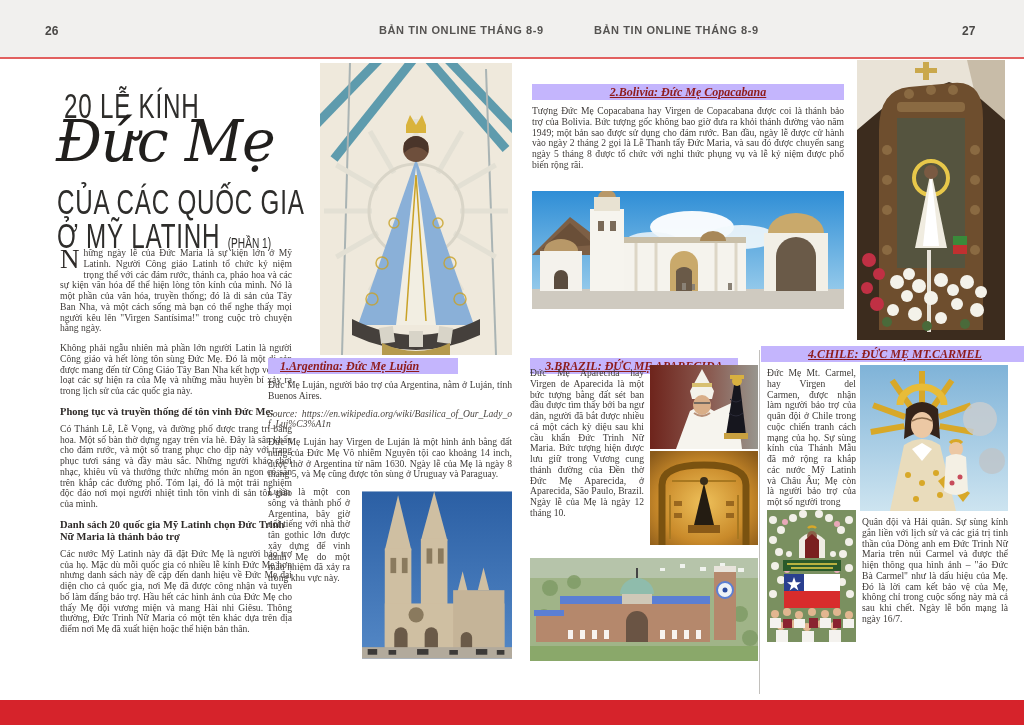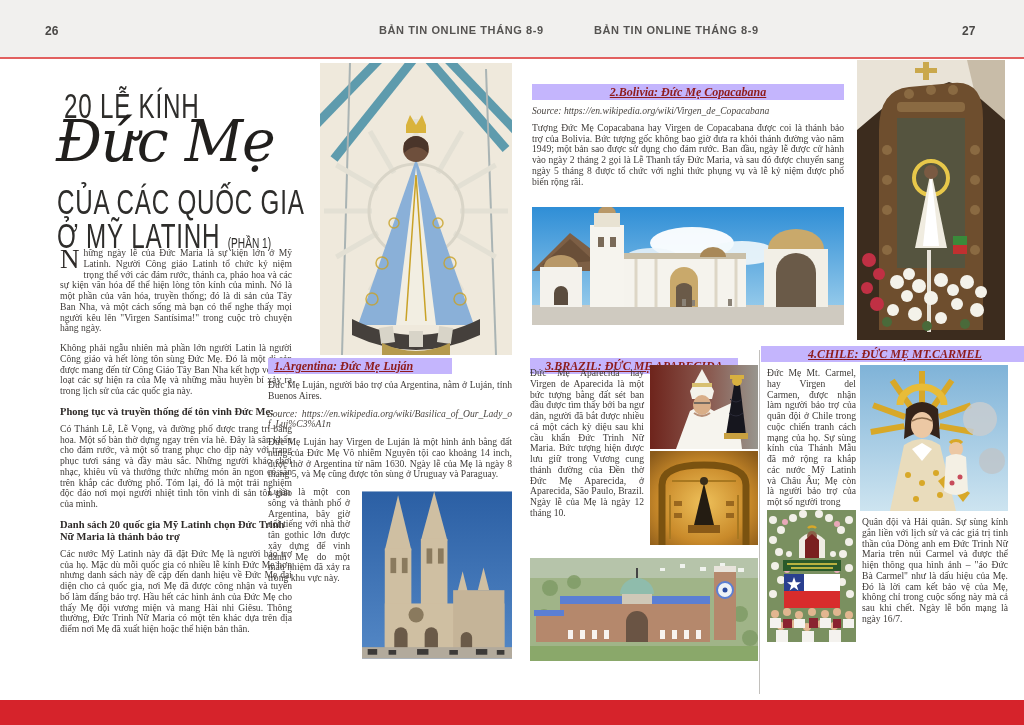--- a/index.html
+++ b/index.html
@@ -111,21 +111,21 @@
     <div class="abs" style="left:20px;top:190px;width:232px;">
       <p class="bt"><span class="dropcap">N</span><span>hững ngày lễ của Đức Maria là sự kiện lớn ở Mỹ Latinh. Người Công giáo Latinh tổ chức kỷ niệm trọng thể với các đám rước, thánh ca, pháo hoa và các sự kiện văn hóa để thể hiện lòng tôn kính của mình. Nó là một phần của văn hóa, truyền thống; đó là di sản của Tây Ban Nha, và một cách sống mà bạn có thể nghe thấy mọi người kêu lên "Virgen Santísima!" trong cuộc trò chuyện hằng ngày.</span></p>
       <p class="bt">Không phải ngẫu nhiên mà phần lớn người Latin là người Công giáo và hết lòng tôn sùng Đức Mẹ. Đó là một di sản được mang đến từ Công Giáo Tây Ban Nha kết hợp với một loạt các sự hiện ra của Mẹ và những mầu huyền bí xảy ra trong lịch sử của các quốc gia này.</p>
       <p class="bh">Phong tục và truyền thống để tôn vinh Đức Mẹ:</p>
       <p class="bt">Có Thánh Lễ, Lễ Vọng, và đường phố được trang trí bằng hoa. Một số bàn thờ dựng ngay trên vỉa hè. Đây là sân khấu cho đám rước, và một số trang phục cho dịp này với trang phục tươi sáng và đầy màu sắc. Những người khác chơi nhạc, khiêu vũ và thưởng thức những món ăn ngon có sẵn trên khắp các đường phố. Tóm lại, đó là một trải nghiệm độc đáo nơi mọi người nhiệt tình tôn vinh di sản tôn giáo của mình.</p>
       <p class="bh">Danh sách 20 quốc gia Mỹ Latinh chọn Đức Trinh Nữ Maria là thánh bảo trợ</p>
       <p class="bt">Các nước Mỹ Latinh này đã đặt Đức Mẹ là người bảo trợ của họ. Mặc dù mỗi quốc gia có nhiều lễ kính Đức Mẹ hơn nhưng danh sách này đề cập đến danh hiệu về Đức Mẹ đại diện cho cả quốc gia, nơi Mẹ đã được công nhận và tuyên bố làm đấng bảo trợ. Hầu hết các hình ảnh của Đức Mẹ cho thấy Mẹ đội vương miện và mang Hài nhi Giêsu. Thông thường, Đức Trinh Nữ Maria có một tên khác dựa trên địa điểm nơi Mẹ đã xuất hiện hoặc thể hiện bản thân.</p>
     </div>
 
     <div class="abs" style="left:228px;top:300px;width:244px;">
-      <span class="sh" style="width:178px;padding-left:6px;">1.Argentina: Đức Mẹ Luján</span>
+      <span class="sh" style="width:178px;padding-left:12px;">1.Argentina: Đức Mẹ Luján</span>
       <p class="bt" style="margin-bottom:7px;">Đức Mẹ Luján, người bảo trợ của Argentina, nằm ở Luján, tỉnh Buenos Aires.</p>
       <p class="bt src" style="margin-bottom:7px;">Source: https://en.wikipedia.org/wiki/Basilica_of_Our_Lady_of_Luj%C3%A1n</p>
       <p class="bt" style="margin-bottom:7px;">Đức Mẹ Luján hay Virgen de Luján là một hình ảnh bằng đất nung của Đức Mẹ Vô nhiễm Nguyên tội cao khoảng 14 inch, được thờ ở Argentina từ năm 1630. Ngày lễ của Mẹ là ngày 8 tháng 5, và Mẹ cũng được tôn sùng ở Uruguay và Paraguay.</p>
       <div class="flexrow">
         <p class="bt" style="width:82px;flex:none;">Luján là một con sông và thành phố ở Argentina, bây giờ nổi tiếng với nhà thờ tân gothic lớn được xây dựng để vinh danh Mẹ do một mầu nhiệm đã xảy ra trong khu vực này.</p>
         <svg class="photo" width="158" height="176" viewBox="0 0 158 176">
           <defs>
               <linearGradient id="sky1" x1="0" y1="0" x2="0" y2="1">
             <stop offset="0" stop-color="#2b5fa4"></stop>
                 <stop offset="1" stop-color="#5488c6"></stop>
@@ -165,21 +165,20 @@
           </g>
         </svg>
       </div>
     </div>
   </div>
 
   <div class="page" id="page-right">
 
     <div class="abs" style="left:2px;top:26px;width:312px;">
       <span class="sh center">2.Bolivia: Đức Mẹ Copacabana</span>
-      <p class="bt src" style="margin-bottom:6px;text-align:left;">Source: https://en.wikipedia.org/wiki/Virgen_de_Copacabana</p>
       <p class="bt" style="margin-bottom:20px;">Tượng Đức Mẹ Copacabana hay Virgen de Copacabana được coi là thánh bảo trợ của Bolivia. Bức tượng gốc không bao giờ đưa ra khỏi thánh đường vào năm 1949; một bản sao được sử dụng cho đám rước. Ban đầu, ngày lễ được cử hành vào ngày 2 tháng 2 gọi là Lễ Thanh tẩy Đức Maria, và sau đó được chuyển sang ngày 5 tháng 8 được tổ chức với nghi thức phụng vụ và lễ kỷ niệm được phổ biến rộng rãi.</p>
       <svg class="photo" width="312" height="118" viewBox="0 0 312 118">
         <defs>
             <linearGradient id="sky2" x1="0" y1="0" x2="0" y2="1">
           <stop offset="0" stop-color="#2f8ed6"></stop>
               <stop offset="1" stop-color="#a6d4ee"></stop>
             </linearGradient>
           </defs>
         <rect width="312" height="118" fill="url(#sky2)"></rect>
         <ellipse cx="160" cy="36" rx="42" ry="16" fill="#ffffff" opacity=".95"></ellipse>

